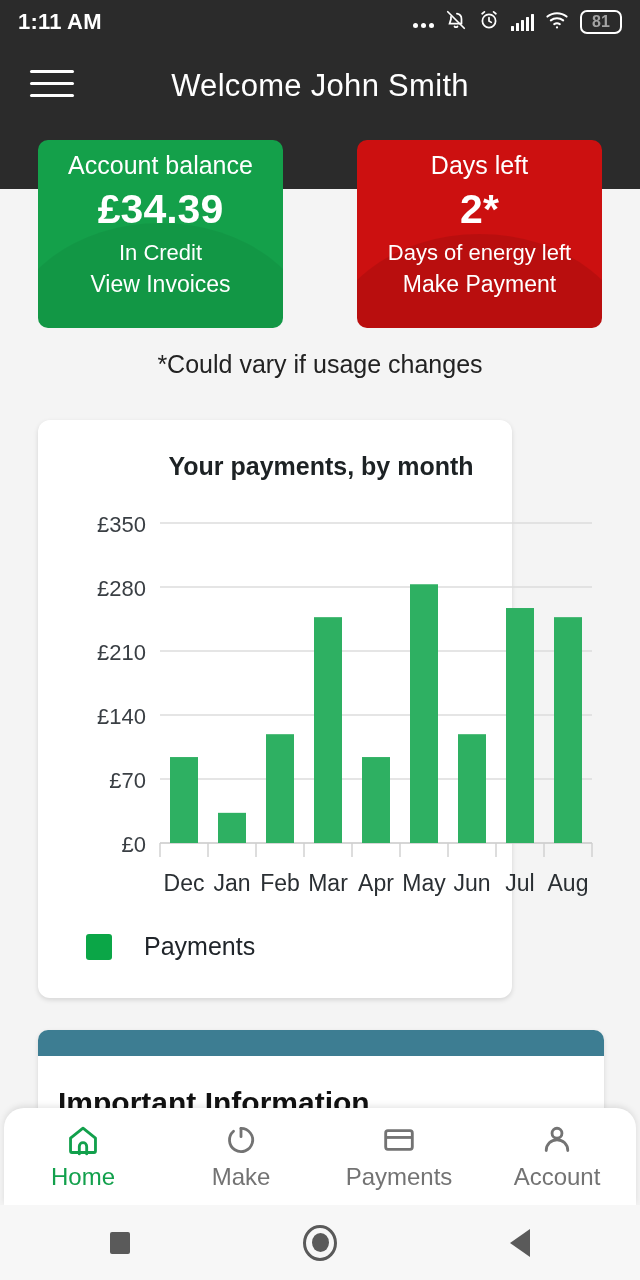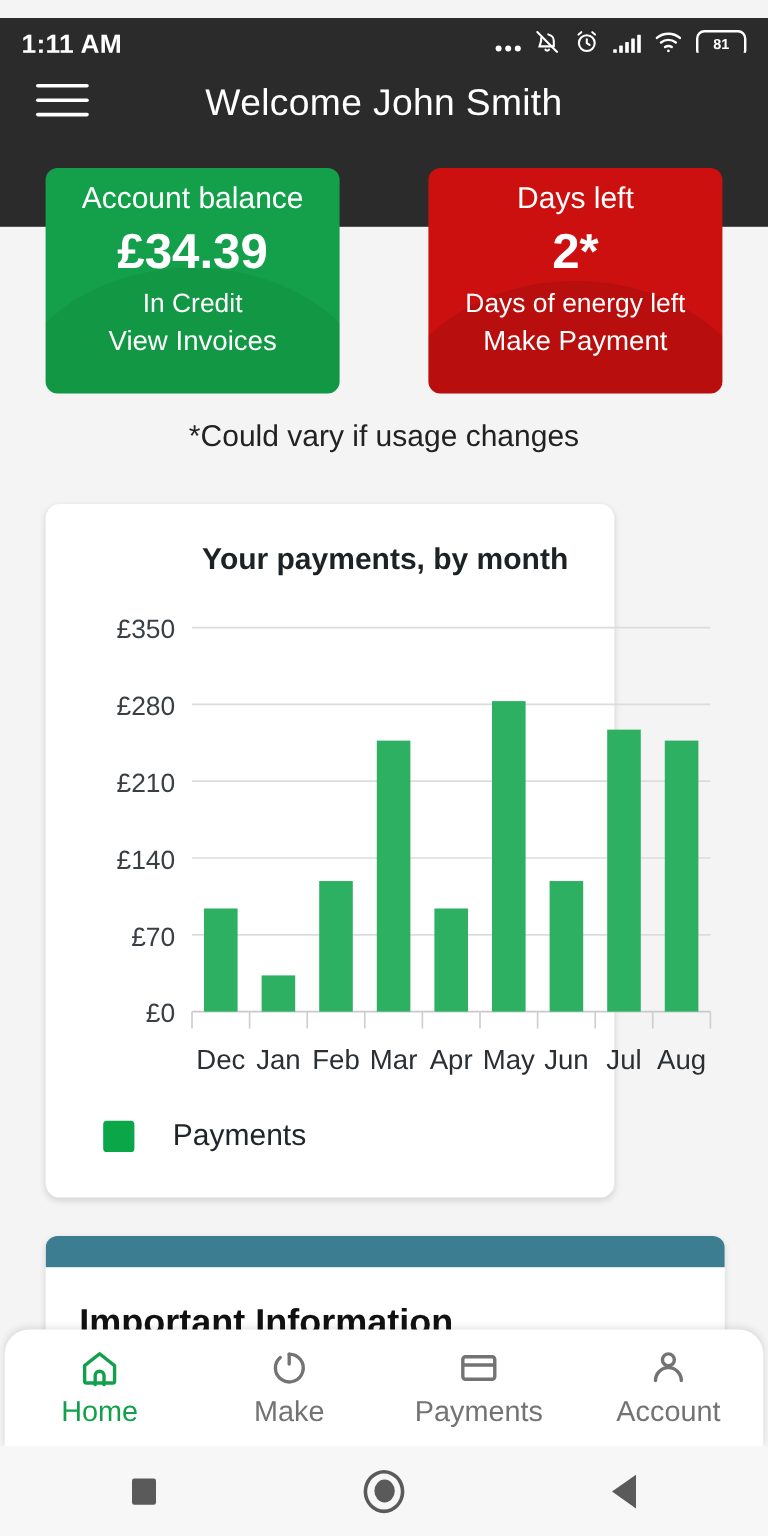--- a/index.html
+++ b/index.html
@@ -6,37 +6,37 @@
   body{
     width:640px;height:1280px;overflow:hidden;
     background:#f2f2f2;
     font-family:"Liberation Sans", sans-serif;
     -webkit-font-smoothing:antialiased;
   }
   .phone{position:relative;width:640px;height:1280px;background:#f4f4f4;}
 
   
   .statusbar{
-    position:absolute;top:15px;left:0;width:640px;height:44px;
+    position:absolute;top:0;left:0;width:640px;height:44px;
     background:#2b2b2b;color:#fff;display:flex;align-items:center;
     justify-content:space-between;padding:8px 18px;box-sizing:border-box;
   }
   .status-time{font-size:22px;font-weight:bold;letter-spacing:.2px;}
   .status-icons{display:flex;align-items:center;gap:11px;}
   .dots{display:flex;gap:3px;align-items:flex-end;height:20px;}
   .dots i{width:5px;height:5px;background:#fff;border-radius:50%;display:block;margin-bottom:4px;}
   .sig{display:flex;align-items:flex-end;gap:1.5px;height:17px;}
   .sig i{width:3.5px;background:#fff;display:block;border-radius:.5px;}
   .sig i:nth-child(1){height:5px}.sig i:nth-child(2){height:8px}
   .sig i:nth-child(3){height:11px}.sig i:nth-child(4){height:14px}.sig i:nth-child(5){height:17px}
   .batt{
     width:38px;height:20px;border:2px solid #fff;border-radius:7px;
     display:flex;align-items:center;justify-content:center;position:relative;
   }
-  .batt span{font-size:12px;font-weight:bold;color:#ffffff;line-height:1;}
+  .batt span{font-size:16px;font-weight:bold;color:#a3a3a3;line-height:1;}
 
   
   .appbar{
     position:absolute;top:44px;left:0;width:640px;height:145px;
     background:#2b2b2b;box-sizing:border-box;
   }
   .hamburger{position:absolute;left:30px;top:26px;width:44px;height:34px;cursor:pointer;}
   .hamburger i{display:block;height:3px;background:#fff;border-radius:2px;margin-bottom:9px;width:44px;}
   .apptitle{
     position:absolute;left:0;top:24px;width:640px;text-align:center;
@@ -90,21 +90,21 @@
   }
 
   
   .infocard{
     position:absolute;left:38px;top:1030px;width:566px;height:120px;
     background:#fff;border-radius:10px 10px 0 0;overflow:hidden;
     box-shadow:0 2px 5px rgba(0,0,0,.12);
   }
   .infocard .bar{height:26px;background:#3d7d92;}
   .infocard .hd{
-    font-size:30px;font-weight:bold;color:#111;margin:30px 0 0 28px;
+    font-size:30px;font-weight:bold;color:#111;margin:30px 0 0 20px;
   }
 
   
   .bottomnav{
     position:absolute;left:4px;top:1108px;width:632px;height:97px;
     background:#fff;border-radius:20px 20px 0 0;
     box-shadow:0 -2px 6px rgba(0,0,0,.10);
     display:flex;align-items:center;
   }
   .navitem{

